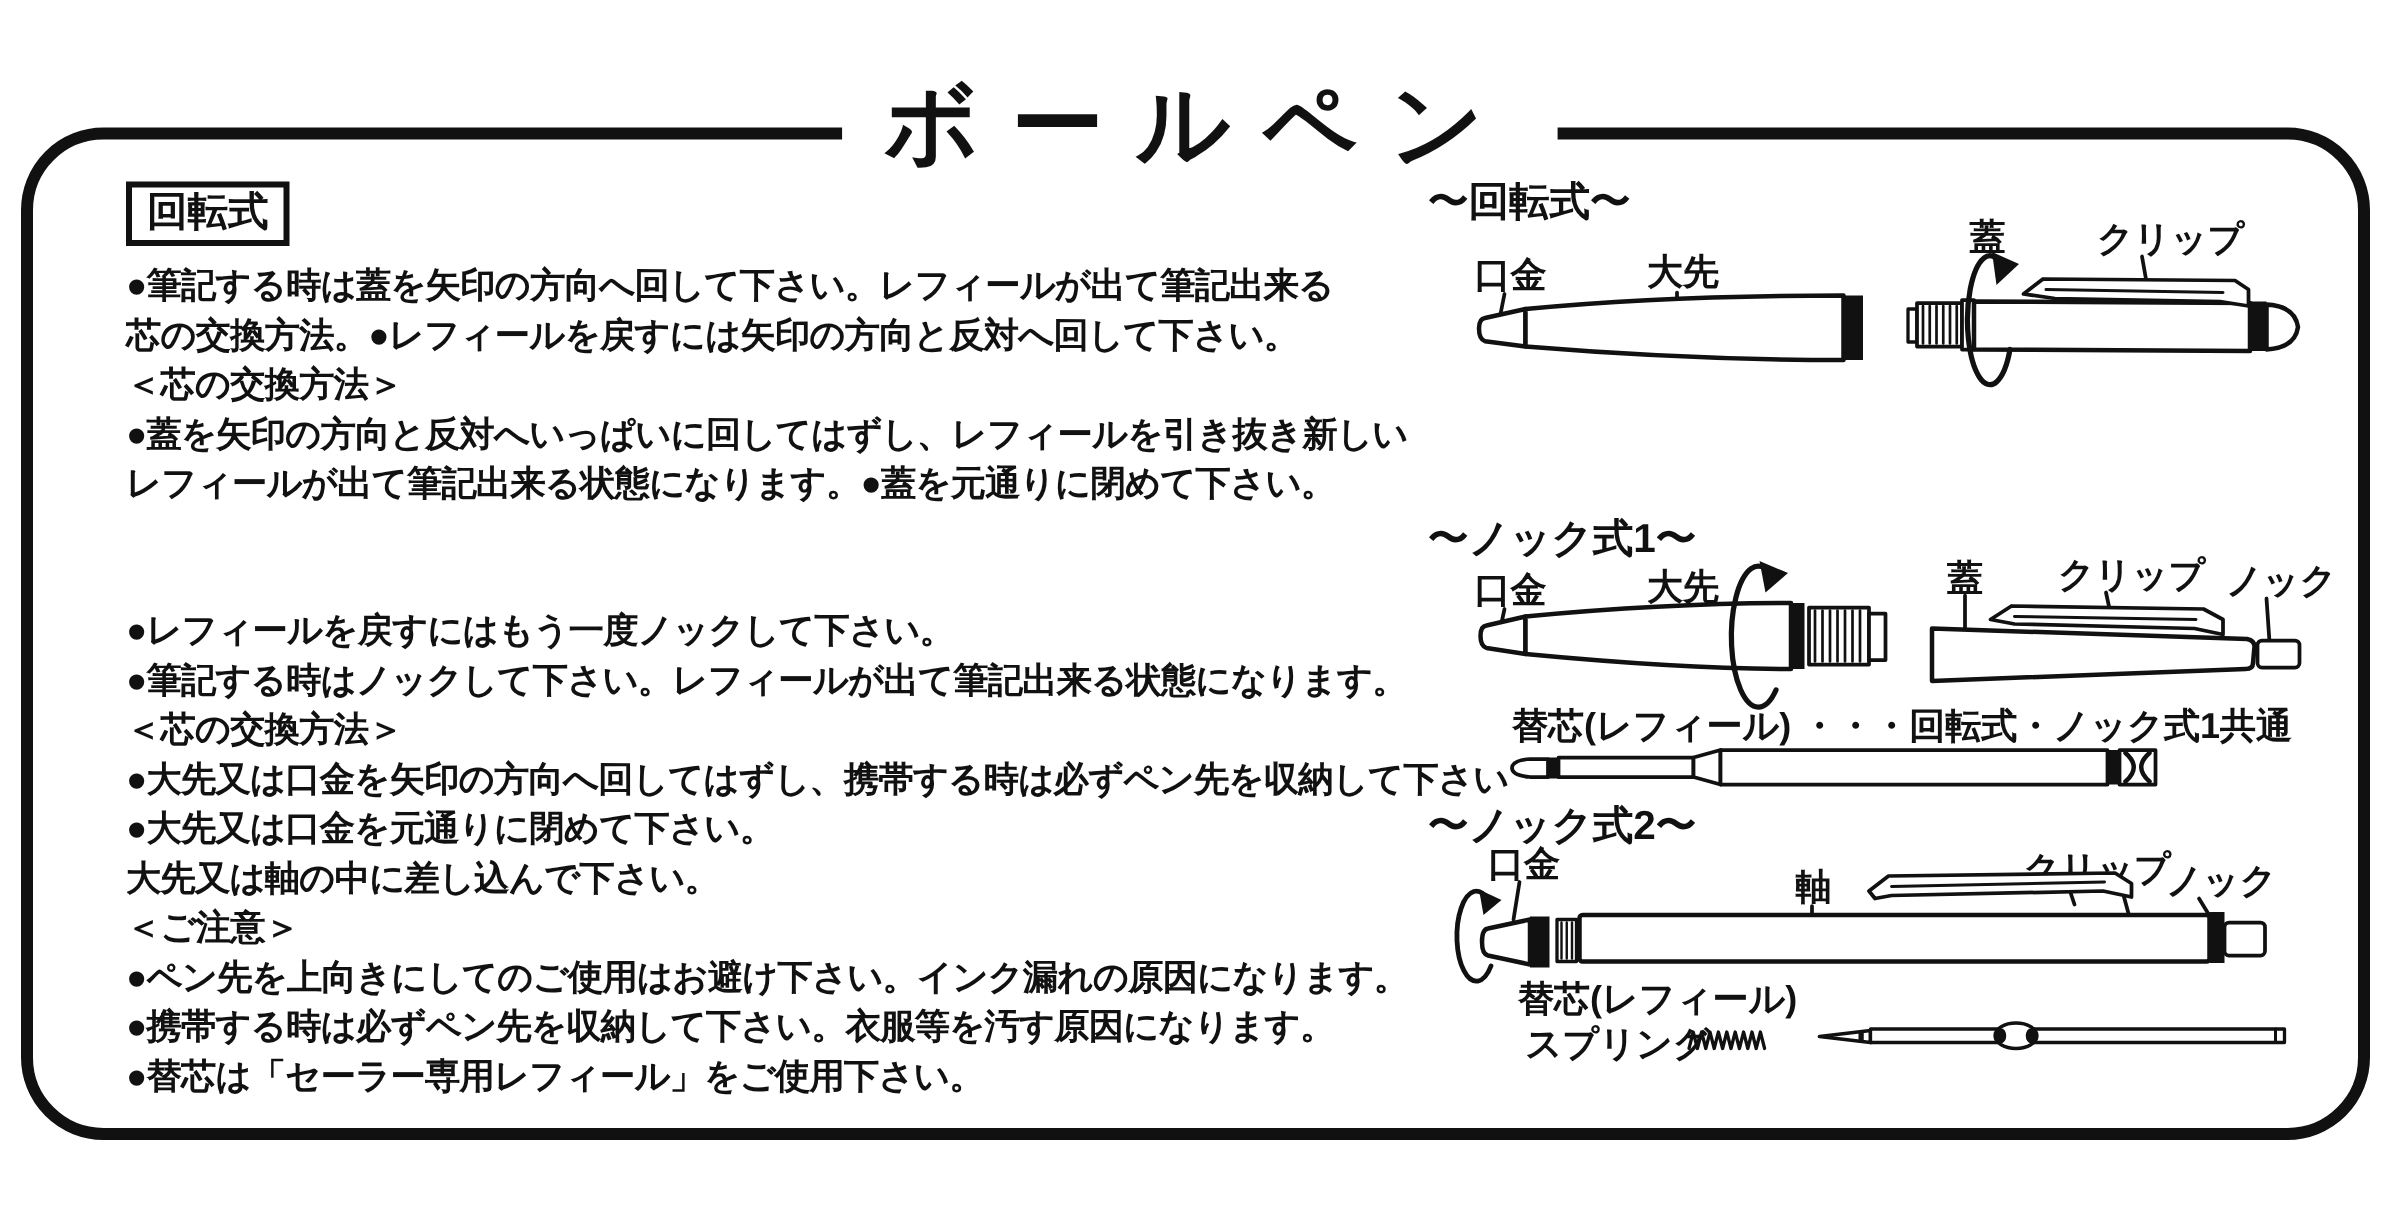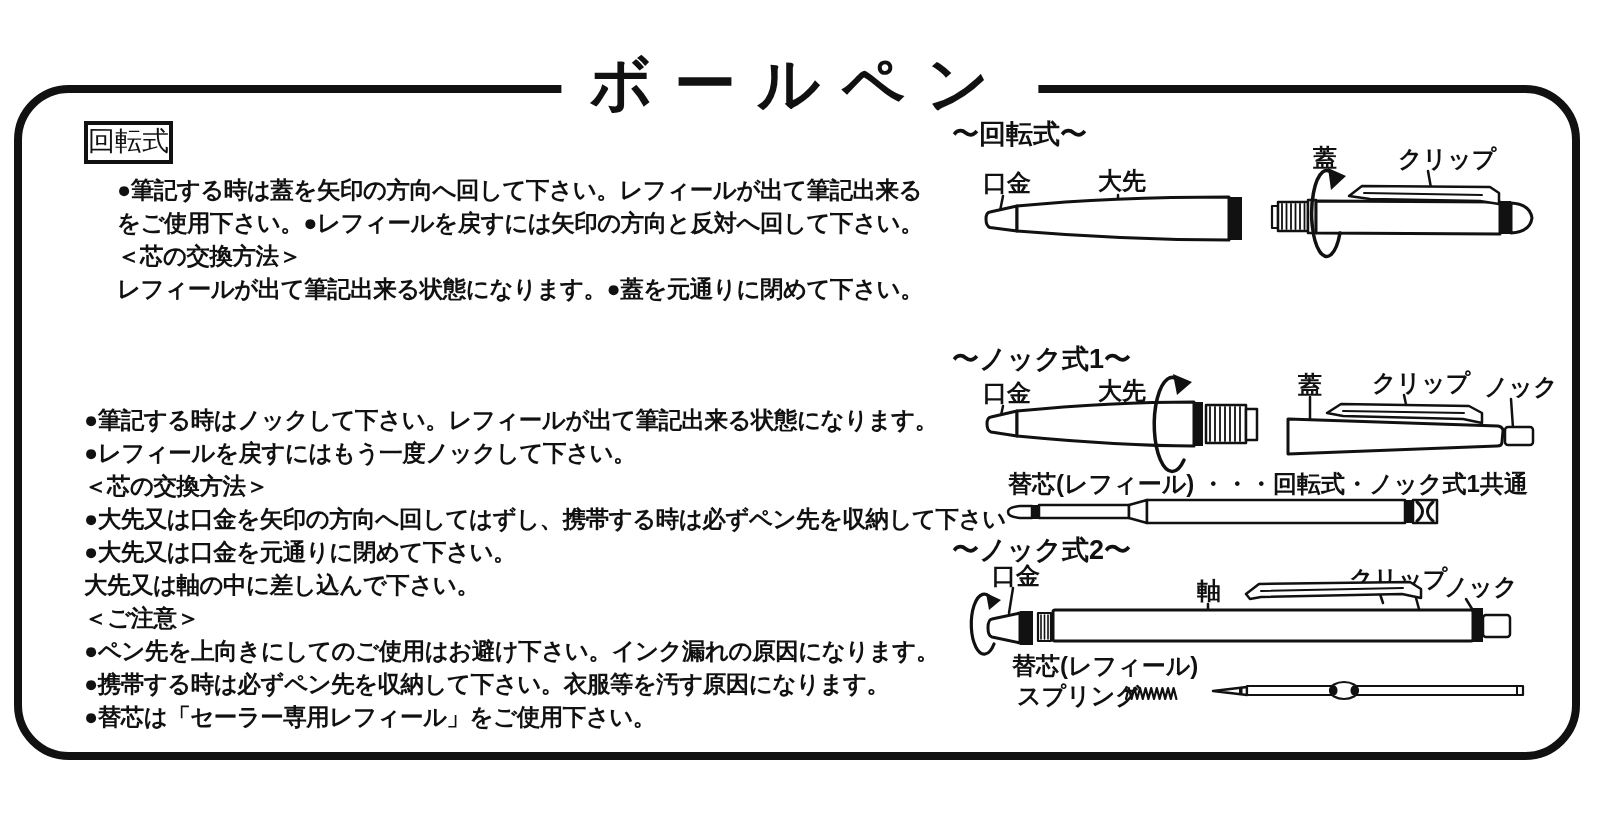--- a/index.html
+++ b/index.html
@@ -11,57 +11,58 @@
   .frame {
     position:absolute; left:14px; top:85px; width:1566px; height:675px;
     border:8px solid #111; border-radius:55px; box-sizing:border-box;
   }
   .title {
     position:absolute; top:54px; left:50%; transform:translateX(-50%);
     background:#fff; padding:0 28px; font-size:62px; font-weight:bold;
     letter-spacing:0.34em; white-space:nowrap; line-height:60px;
   }
   .section-label {
-    position:absolute; border:4px solid #111; font-size:27px; font-weight:normal;
-    padding:1px 0 4px; line-height:30px; background:#fff;
+    position:absolute; border:4px solid #111; font-size:27px; font-weight:bold;
+    padding:1px 10px 4px; line-height:30px; background:#fff;
   }
   .label-kaiten { left:84px; top:121px; }
   .label-knock  { left:84px; top:353px; }
   .para {
     position:absolute; font-size:23.5px; font-weight:bold; line-height:33px;
     white-space:nowrap; letter-spacing:-0.5px;
   }
-  .para-kaiten { left:84px; top:174px;margin-left:33px; }
+  .para-kaiten { left:84px; top:174px; }
   .para-knock  { left:84px; top:404px; }
   .diagrams { position:absolute; left:0; top:0; }
   .dheading { font-size:27px; font-weight:bold; }
   .dlabel   { font-size:24px; font-weight:bold; }
   .dcaption { font-size:24px; font-weight:bold; }
   svg text { fill:#111; }
 </style>
 </head>
 <body>
 
 <div class="page">
 
   <div class="frame"></div>
 
   <div class="title">ボールペン</div>
 
   <div class="section-label label-kaiten">回転式</div>
   <div class="para para-kaiten">
     <div>●筆記する時は蓋を矢印の方向へ回して下さい。レフィールが出て筆記出来る</div>
-    <div>をご使用下さい。●レフィールを戻すには矢印の方向と反対へ回して下さい。</div>
+    <div>芯の交換方法。●レフィールを戻すには矢印の方向と反対へ回して下さい。</div>
     <div>＜芯の交換方法＞</div>
+    <div>●蓋を矢印の方向と反対へいっぱいに回してはずし、レフィールを引き抜き新しい</div>
     <div>レフィールが出て筆記出来る状態になります。●蓋を元通りに閉めて下さい。</div>
   </div>
 
   <div class="para para-knock">
+    <div>●レフィールを戻すにはもう一度ノックして下さい。</div>
     <div>●筆記する時はノックして下さい。レフィールが出て筆記出来る状態になります。</div>
-    <div>●レフィールを戻すにはもう一度ノックして下さい。</div>
     <div>＜芯の交換方法＞</div>
     <div>●大先又は口金を矢印の方向へ回してはずし、携帯する時は必ずペン先を収納して下さい</div>
     <div>●大先又は口金を元通りに閉めて下さい。</div>
     <div>大先又は軸の中に差し込んで下さい。</div>
     <div>＜ご注意＞</div>
     <div>●ペン先を上向きにしてのご使用はお避け下さい。インク漏れの原因になります。</div>
     <div>●携帯する時は必ずペン先を収納して下さい。衣服等を汚す原因になります。</div>
     <div>●替芯は「セーラー専用レフィール」をご使用下さい。</div>
   </div>
 

